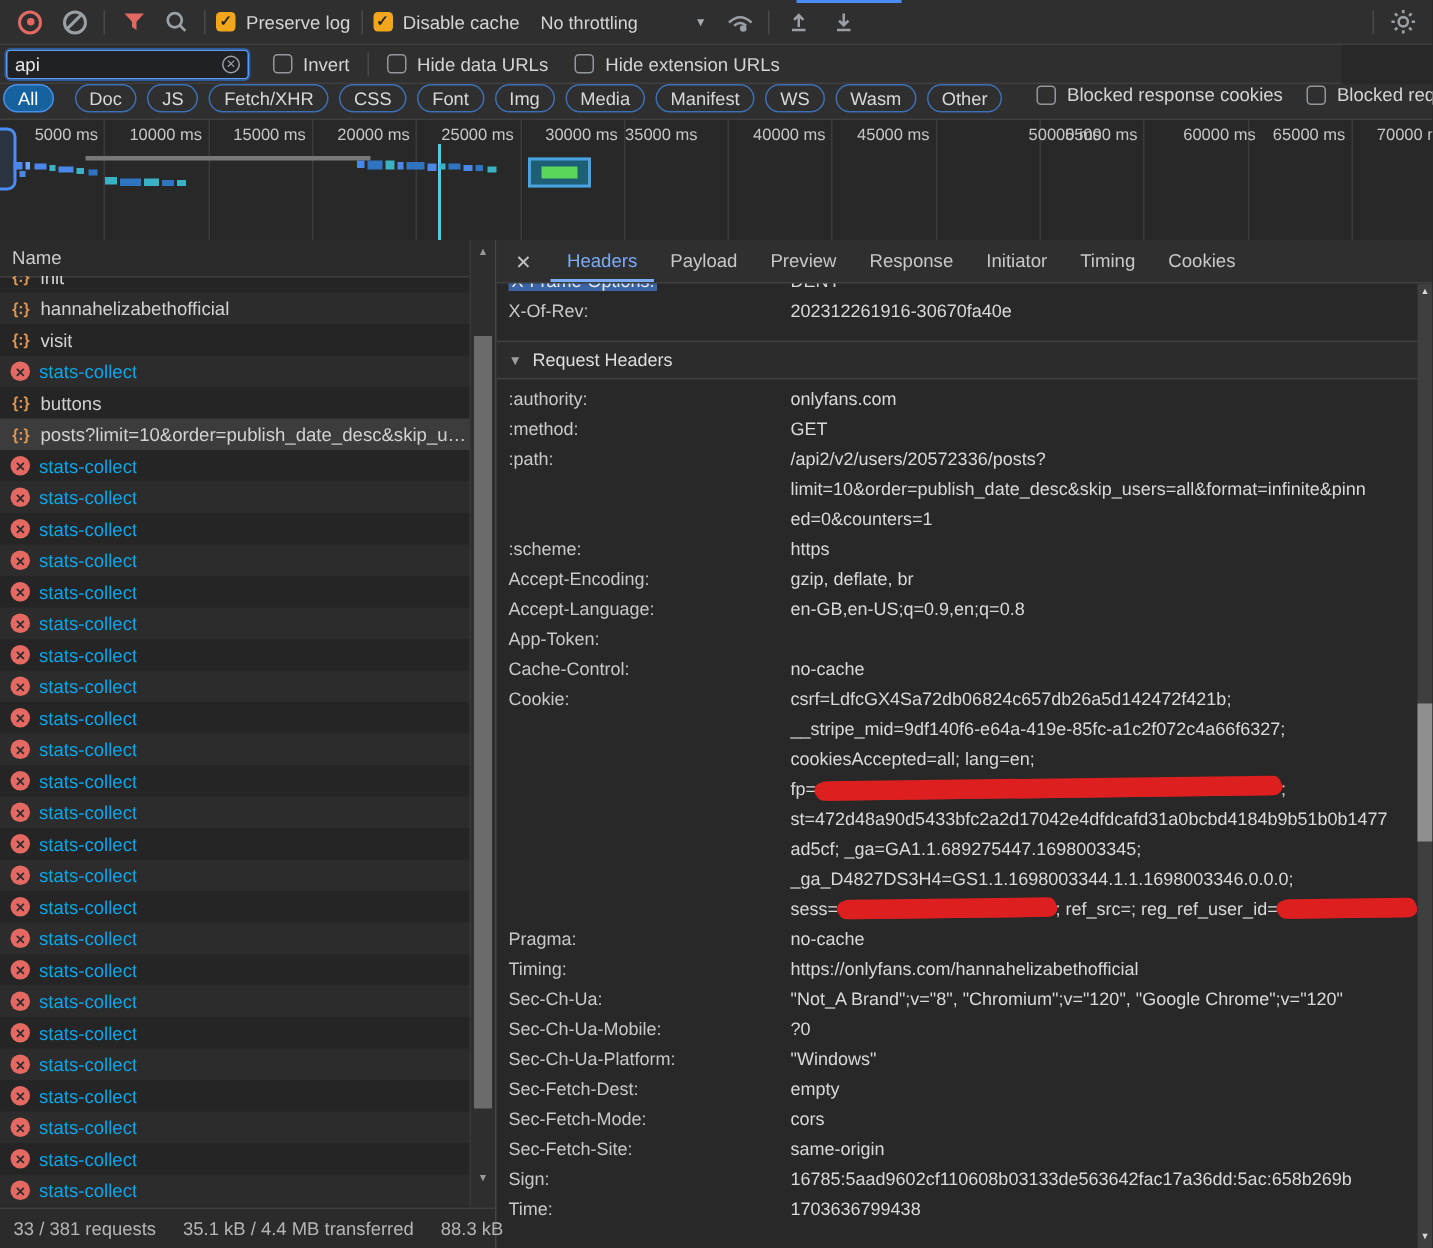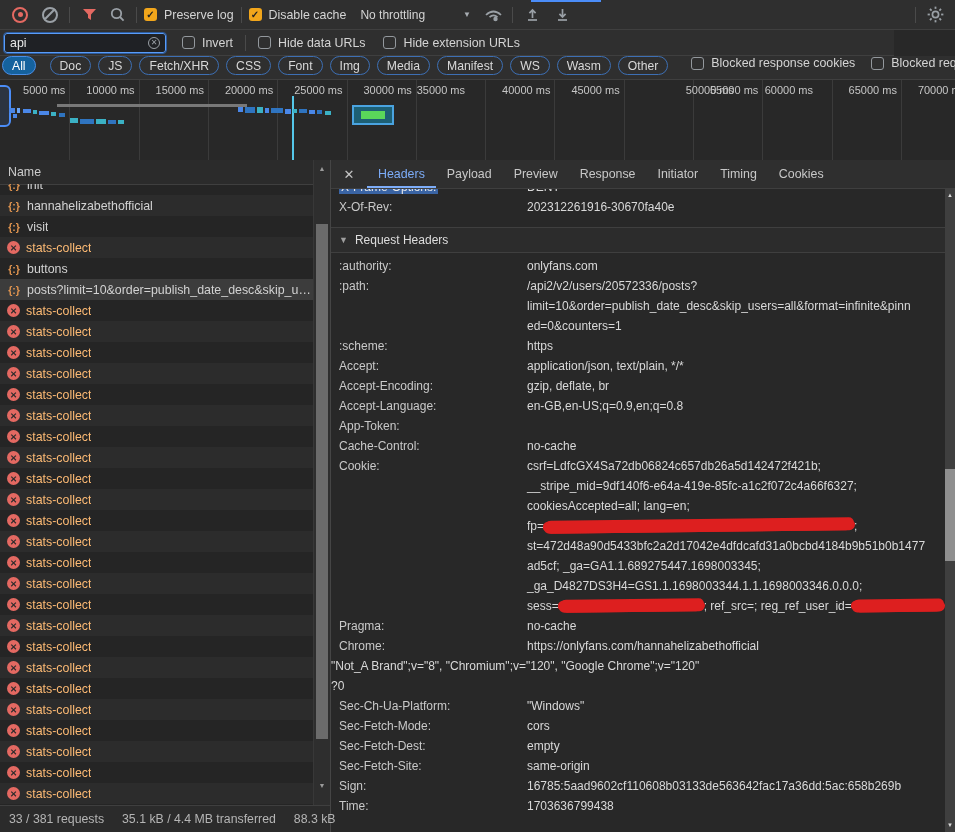--- a/index.html
+++ b/index.html
@@ -54,21 +54,21 @@
   .left{position:absolute;left:0;top:160px;width:330px;height:645px;background:#252525;box-sizing:border-box}
   .name-hdr{height:24px;line-height:24px;padding-left:8px;background:#2b2b2b;border-bottom:1px solid #3f3f3f;
             color:#cccccc;font-size:12.4px}
   .rows-clip{position:absolute;left:0;top:24px;right:16px;bottom:0;overflow:hidden}
   .rlist{margin-top:-10px}
   .rrow{height:21px;display:flex;align-items:center;gap:6px;padding-left:7px;font-size:12.4px;
         white-space:nowrap;overflow:hidden}
   .rrow.odd{background:#2c2c2c}
   .rrow.sel{background:#3c3c3c}
   .rrow .nm{color:#d2d2d2;overflow:hidden;text-overflow:ellipsis}
-  .rrow.err .nm{color:#fdba74}
+  .rrow.err .nm{color:#0ea5e9}
   .badge-ok{color:#e0944f;font-weight:700;font-size:10.5px;flex:0 0 14px;text-align:center}
   .badge-err{width:13px;height:13px;border-radius:50%;background:#e46962;color:#2b2b2b;font-size:8.5px;font-weight:700;
              display:inline-flex;align-items:center;justify-content:center;flex:0 0 13px}
   .vscroll{position:absolute;right:0;top:0;bottom:0;width:16px;background:#2e2e2e;border-left:1px solid #383838}
   .sarrow{position:absolute;left:0;width:16px;text-align:center;font-size:7px;color:#9a9a9a}
   .vthumb{position:absolute;left:2px;width:12px;background:#6b6b6b}
   
   .right{position:absolute;left:330px;top:160px;width:625px;height:672px;background:#282828;
          border-left:1px solid #454545;box-sizing:border-box}
   .tabbar{height:28px;background:#2f2f2f;border-bottom:1px solid #3f3f3f;display:flex;align-items:center;padding-left:10px}
@@ -238,21 +238,21 @@
       <div class="tl-lab" style="left: 393px;">35000 ms</div>
       <div class="tl-grid" style="left: 554.4px;"></div>
       <div class="tl-lab" style="left: 478.4px;">40000 ms</div>
       <div class="tl-grid" style="left: 623.7px;"></div>
       <div class="tl-lab" style="left: 547.7px;">45000 ms</div>
       <div class="tl-grid" style="left: 693px;"></div>
       <div class="tl-lab" style="left: 617px; margin-left: 45px;">50000 ms</div>
       <div class="tl-grid" style="left: 762.3px;"></div>
       <div class="tl-lab" style="left: 686.3px;">55000 ms</div>
       <div class="tl-grid" style="left: 831.6px;"></div>
-      <div class="tl-lab" style="left: 741px;">60000 ms</div>
+      <div class="tl-lab" style="left: 777px; text-align: center;">60000 ms</div>
       <div class="tl-grid" style="left: 900.9px;"></div>
       <div class="tl-lab" style="left: 824.9px;">65000 ms</div>
       <div class="tl-lab" style="left: 894.2px;">70000 ms</div>
       <div class="capsule"></div>
       <div class="cyanline"></div>
       <div class="greenbox">
         <b></b>
       </div>
       <span class="wbar" style="left: 57px; top: 24px; width: 190px; height: 3px; background: rgb(120, 120, 120);"></span>
       <span class="wbar" style="left: 9px; top: 28px; width: 6px; height: 5px; background: rgb(74, 135, 232);"></span>
@@ -440,32 +440,32 @@
           <div class="sect">
             <span class="tri">▼</span>
             <span>Request Headers</span>
           </div>
           <div class="hrows">
             <div class="hrow">
               <span class="hname">:authority:</span>
               <span class="hval">onlyfans.com</span>
             </div>
             <div class="hrow">
+              <span class="hname">:method:</span>
+              <span class="hval">GET</span>
+            </div>
+            <div class="hrow">
               <span class="hname">:path:</span>
               <span class="hval"><div>/api2/v2/users/20572336/posts?</div><div>limit=10&amp;order=publish_date_desc&amp;skip_users=all&amp;format=infinite&amp;pinn</div><div>ed=0&amp;counters=1</div></span>
             </div>
             <div class="hrow">
               <span class="hname">:scheme:</span>
               <span class="hval">https</span>
             </div>
             <div class="hrow">
-              <span class="hname">Accept:</span>
-              <span class="hval">application/json, text/plain, */*</span>
-            </div>
-            <div class="hrow">
               <span class="hname">Accept-Encoding:</span>
               <span class="hval">gzip, deflate, br</span>
             </div>
             <div class="hrow">
               <span class="hname">Accept-Language:</span>
               <span class="hval">en-GB,en-US;q=0.9,en;q=0.8</span>
             </div>
             <div class="hrow">
               <span class="hname">App-Token:</span>
             </div>
@@ -475,40 +475,42 @@
             </div>
             <div class="hrow">
               <span class="hname">Cookie:</span>
               <span class="hval"><div><span>csrf=LdfcGX4Sa72db06824c657db26a5d142472f421b;</span></div><div><span>__stripe_mid=9df140f6-e64a-419e-85fc-a1c2f072c4a66f6327;</span></div><div><span>cookiesAccepted=all; lang=en;</span></div><div><span>fp=</span><span class="redact" style="width: 310px;"></span><span>;</span></div><div><span>st=472d48a90d5433bfc2a2d17042e4dfdcafd31a0bcbd4184b9b51b0b1477</span></div><div><span>ad5cf; _ga=GA1.1.689275447.1698003345;</span></div><div><span>_ga_D4827DS3H4=GS1.1.1698003344.1.1.1698003346.0.0.0;</span></div><div><span>sess=</span><span class="redact" style="width: 145px;"></span><span>; ref_src=; reg_ref_user_id=</span><span class="redact" style="width: 92px;"></span></div></span>
             </div>
             <div class="hrow">
               <span class="hname">Pragma:</span>
               <span class="hval">no-cache</span>
             </div>
             <div class="hrow">
-              <span class="hname">Chrome:</span>
+              <span class="hname">Timing:</span>
               <span class="hval">https://onlyfans.com/hannahelizabethofficial</span>
             </div>
             <div class="hrow">
+              <span class="hname">Sec-Ch-Ua:</span>
               <span class="hval">"Not_A Brand";v="8", "Chromium";v="120", "Google Chrome";v="120"</span>
             </div>
             <div class="hrow">
+              <span class="hname">Sec-Ch-Ua-Mobile:</span>
               <span class="hval">?0</span>
             </div>
             <div class="hrow">
               <span class="hname">Sec-Ch-Ua-Platform:</span>
               <span class="hval">"Windows"</span>
             </div>
             <div class="hrow">
+              <span class="hname">Sec-Fetch-Dest:</span>
+              <span class="hval">empty</span>
+            </div>
+            <div class="hrow">
               <span class="hname">Sec-Fetch-Mode:</span>
               <span class="hval">cors</span>
-            </div>
-            <div class="hrow">
-              <span class="hname">Sec-Fetch-Dest:</span>
-              <span class="hval">empty</span>
             </div>
             <div class="hrow">
               <span class="hname">Sec-Fetch-Site:</span>
               <span class="hval">same-origin</span>
             </div>
             <div class="hrow">
               <span class="hname">Sign:</span>
               <span class="hval">16785:5aad9602cf110608b03133de563642fac17a36dd:5ac:658b269b</span>
             </div>
             <div class="hrow">

